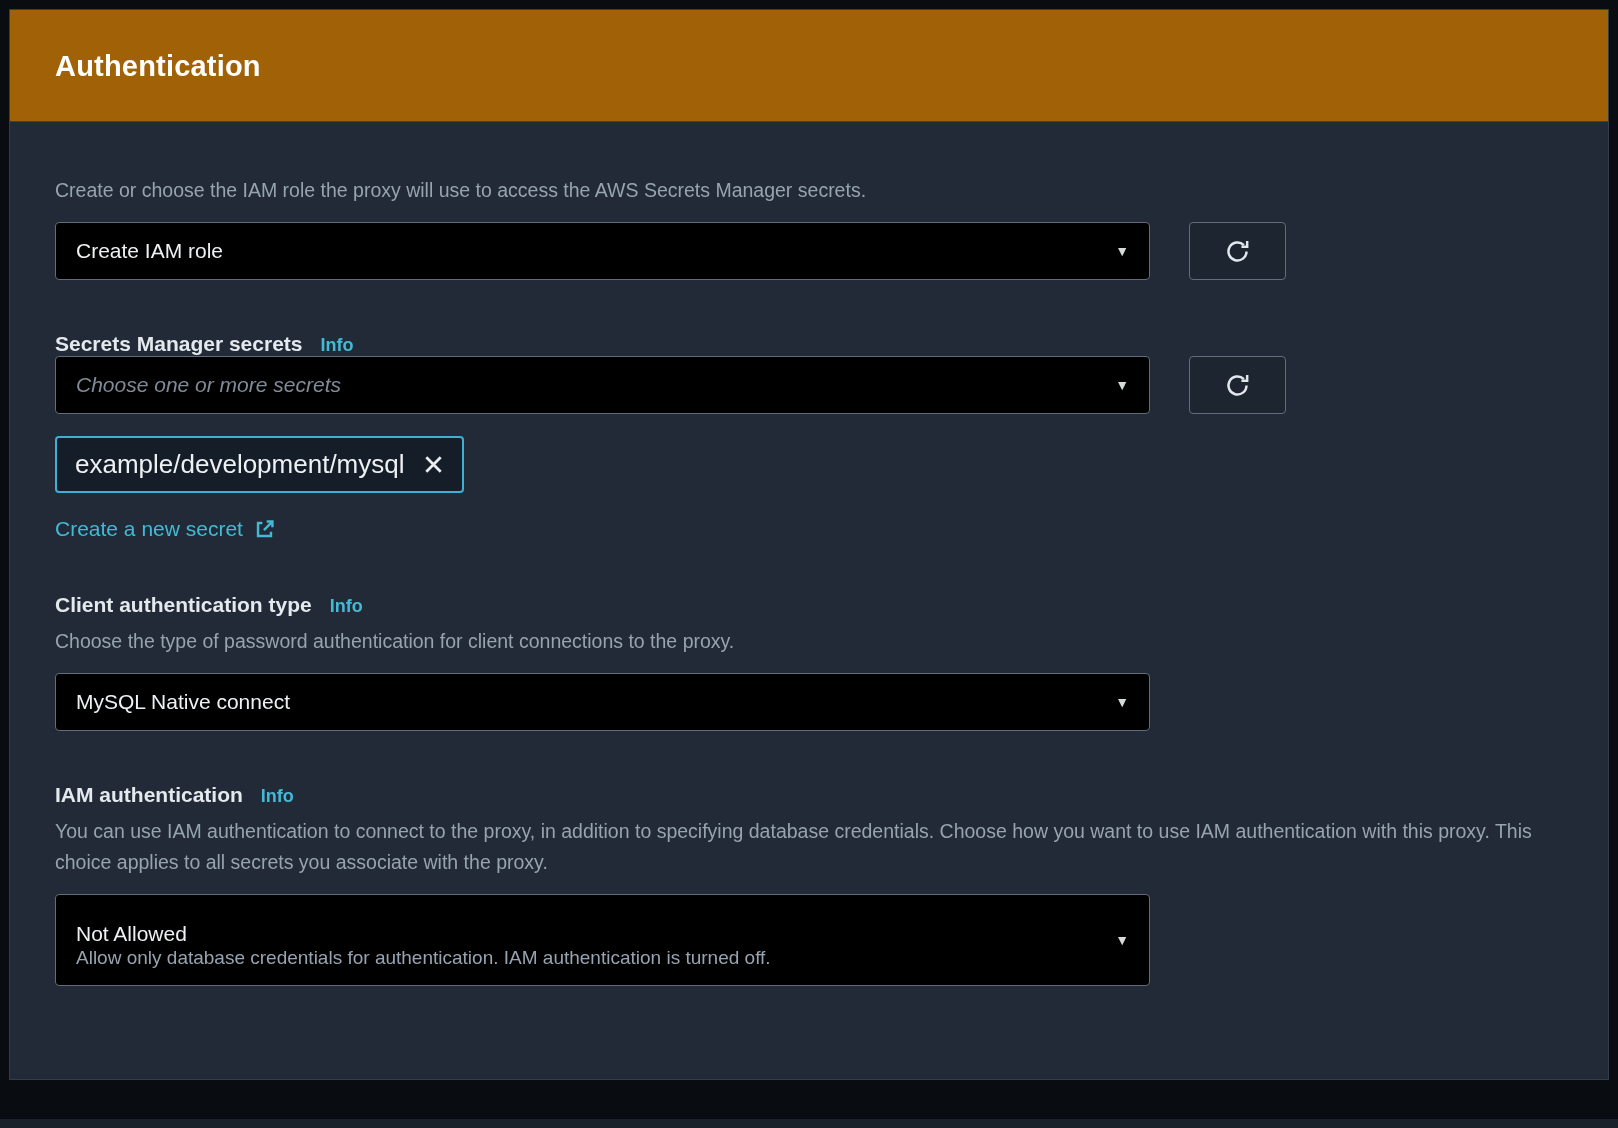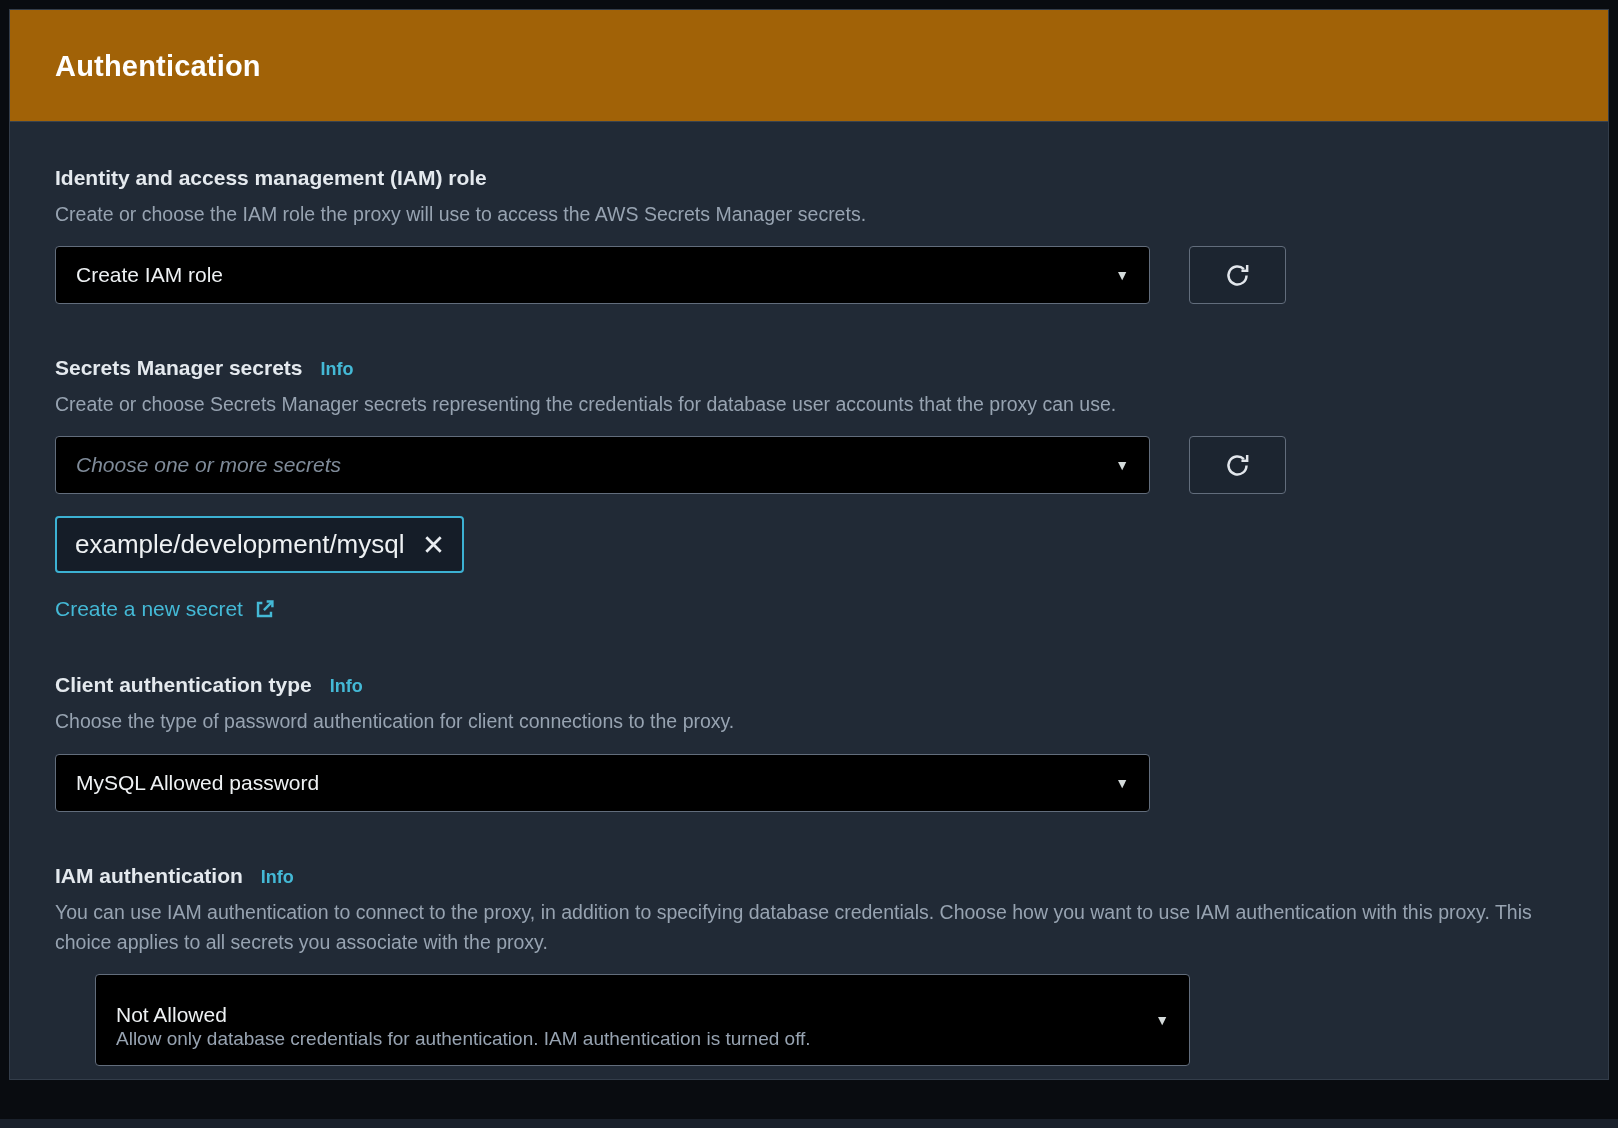--- a/index.html
+++ b/index.html
@@ -94,21 +94,20 @@
     line-height: 1;
   }
   .select--tall {
     min-height: 92px;
     flex-direction: column;
     align-items: flex-start;
     justify-content: center;
     gap: 1px;
     padding-top: 18px;
     padding-bottom: 6px;
-    margin-left: 40px;
   }
   .select-sub {
     font-size: 19px;
     color: #97a3b1;
   }
   .icon-btn {
     width: 97px;
     height: 58px;
     margin-left: 39px;
     background: #1c2530;
@@ -174,44 +173,40 @@
 <div class="page">
   <section class="panel">
 
     <header class="panel-header">
       <h1 class="panel-title">Authentication</h1>
     </header>
 
     <div class="panel-body">
 
       <div class="field">
-        <div class="label-row">
-          <span class="label">Identity and access management (IAM) role</span>
-        </div>
         <p class="desc">Create or choose the IAM role the proxy will use to access the AWS Secrets Manager secrets.</p>
         <div class="control-row">
           <div class="select">
             <span class="select-value">Create IAM role</span>
             <span class="caret">▼</span>
           </div>
           <button type="button" class="icon-btn">
             <svg width="27" height="27" viewBox="0 0 24 24">
               <path d="M20 12a8 8 0 1 1-2.34-5.66" fill="none" stroke="currentColor" stroke-width="2.2"></path>
               <path d="M20.6 2.6v5.1h-5.1" fill="none" stroke="currentColor" stroke-width="2.2"></path>
             </svg>
           </button>
         </div>
       </div>
 
       <div class="field">
         <div class="label-row">
           <span class="label">Secrets Manager secrets</span>
           <span class="info-link">Info</span>
         </div>
-        <p class="desc">Create or choose Secrets Manager secrets representing the credentials for database user accounts that the proxy can use.</p>
         <div class="control-row">
           <div class="select">
             <span class="select-value placeholder">Choose one or more secrets</span>
             <span class="caret">▼</span>
           </div>
           <button type="button" class="icon-btn">
             <svg width="27" height="27" viewBox="0 0 24 24">
               <path d="M20 12a8 8 0 1 1-2.34-5.66" fill="none" stroke="currentColor" stroke-width="2.2"></path>
               <path d="M20.6 2.6v5.1h-5.1" fill="none" stroke="currentColor" stroke-width="2.2"></path>
             </svg>
@@ -238,21 +233,21 @@
       </div>
 
       <div class="field">
         <div class="label-row">
           <span class="label">Client authentication type</span>
           <span class="info-link">Info</span>
         </div>
         <p class="desc">Choose the type of password authentication for client connections to the proxy.</p>
         <div class="control-row">
           <div class="select">
-            <span class="select-value">MySQL Allowed password</span>
+            <span class="select-value">MySQL Native connect</span>
             <span class="caret">▼</span>
           </div>
         </div>
       </div>
 
       <div class="field">
         <div class="label-row">
           <span class="label">IAM authentication</span>
           <span class="info-link">Info</span>
         </div>

